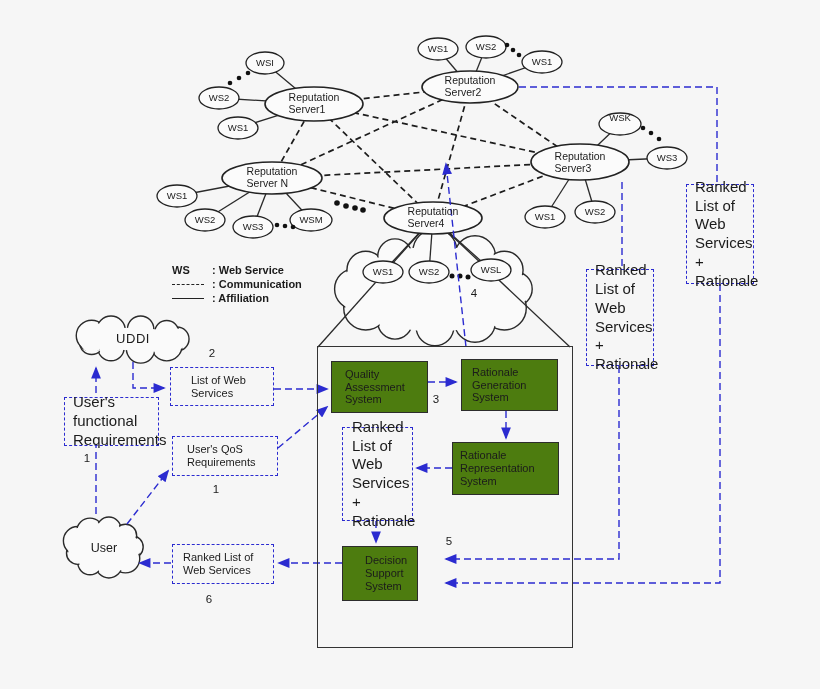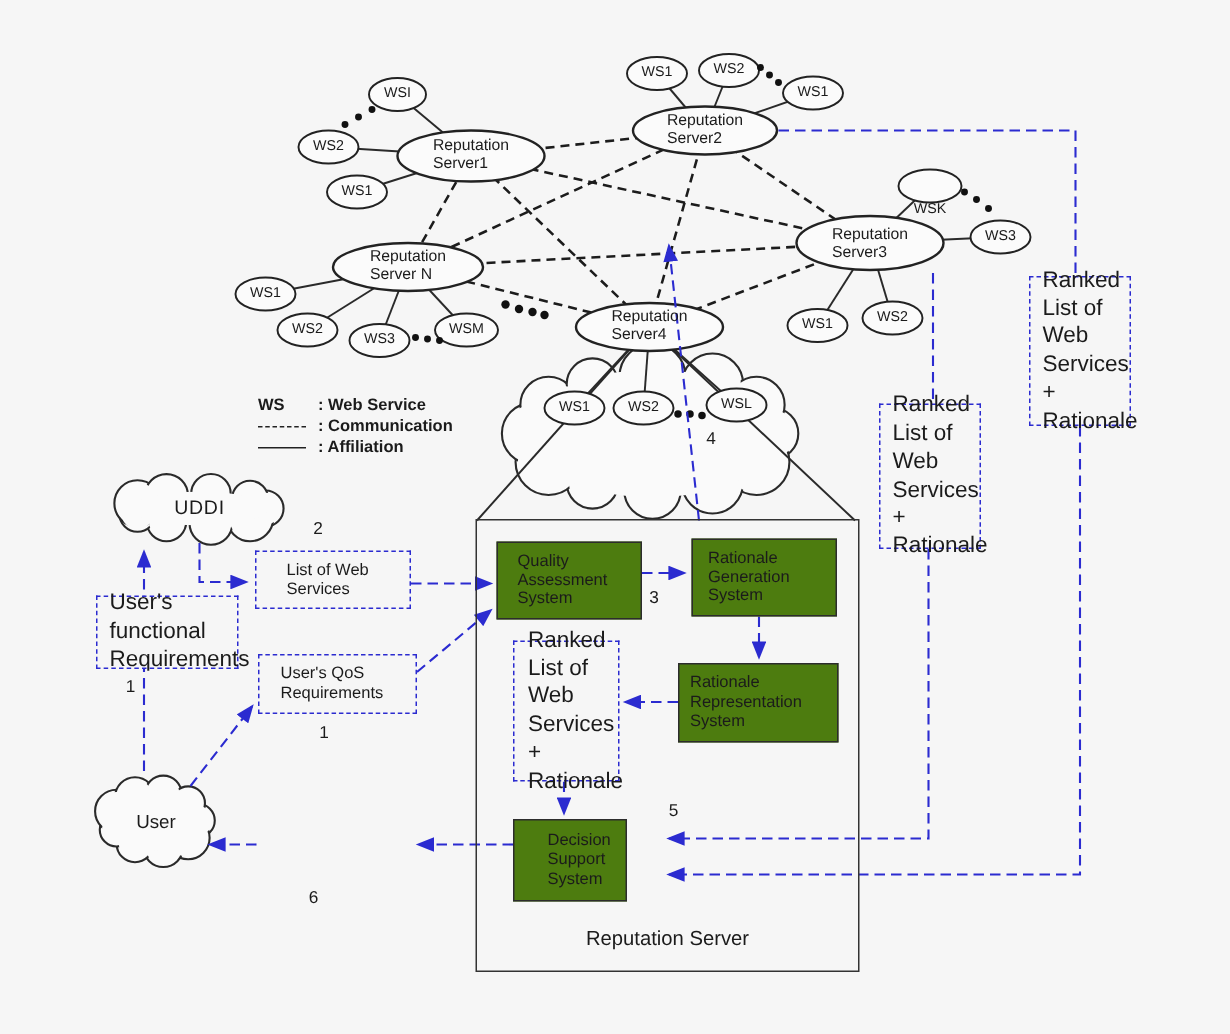--- a/index.html
+++ b/index.html
@@ -212,21 +212,20 @@
     <line x1="171" y1="563" x2="140" y2="563" marker-end="url(#arrB)"></line>
     <line x1="466" y1="347" x2="446" y2="164" marker-end="url(#arrB)"></line>
     <polyline points="519,87 717,87 717,184"></polyline>
     <polyline points="720,284 720,583 446,583" marker-end="url(#arrB)"></polyline>
     <line x1="622" y1="182" x2="622" y2="269"></line>
     <polyline points="619,366 619,559 446,559" marker-end="url(#arrB)"></polyline>
   </g>
 </svg>
 
 <div id="bigbox"></div>
-<div id="bigbox-label">Reputation Server</div>
 
 <div id="legend">
   <div class="lgrow">
     <span class="lgkey">WS</span>
     <span>: Web Service</span>
   </div>
   <div class="lgrow">
     <span class="lgkey">
           <span class="samp d"></span>
         </span>
@@ -250,21 +249,21 @@
 Server4</div>
 <div class="lbl" style="left:272px;top:178px">Reputation
 Server N</div>
 
 <div class="lbl wsl" style="left:265px;top:63px">WSI</div>
 <div class="lbl wsl" style="left:219px;top:98px">WS2</div>
 <div class="lbl wsl" style="left:238px;top:128px">WS1</div>
 <div class="lbl wsl" style="left:438px;top:49px">WS1</div>
 <div class="lbl wsl" style="left:486px;top:47px">WS2</div>
 <div class="lbl wsl" style="left:542px;top:62px">WS1</div>
-<div class="lbl wsl" style="left:620px;top:140px">WSK</div>
+<div class="lbl wsl" style="left:620px;top:118px">WSK</div>
 <div class="lbl wsl" style="left:667px;top:158px">WS3</div>
 <div class="lbl wsl" style="left:545px;top:217px">WS1</div>
 <div class="lbl wsl" style="left:595px;top:212px">WS2</div>
 <div class="lbl wsl" style="left:177px;top:196px">WS1</div>
 <div class="lbl wsl" style="left:205px;top:220px">WS2</div>
 <div class="lbl wsl" style="left:253px;top:227px">WS3</div>
 <div class="lbl wsl" style="left:311px;top:220px">WSM</div>
 <div class="lbl wsl" style="left:383px;top:272px">WS1</div>
 <div class="lbl wsl" style="left:429px;top:272px">WS2</div>
 <div class="lbl wsl" style="left:491px;top:270px">WSL</div>
@@ -272,20 +271,22 @@
 <div class="lbl cloudname" style="left:133px;top:339px">UDDI</div>
 <div class="lbl" style="left:104px;top:548px;font-size:12.5px">User</div>
 
 <div class="bx dashed" style="left:170px;top:367px;width:104px;height:39px;padding-left:20px">List of Web
 Services</div>
 <div class="bx dashed small" style="left:64px;top:397px;width:95px;height:49px;padding-left:8px">User's
 functional
 Requirements</div>
 <div class="bx dashed" style="left:172px;top:436px;width:106px;height:40px;padding-left:14px">User's QoS
 Requirements</div>
+<div class="bx dashed" style="left:172px;top:544px;width:102px;height:40px;padding-left:10px">Ranked List of
+Web Services</div>
 <div class="bx solidb" style="left:331px;top:361px;width:97px;height:52px;padding-left:13px">Quality
 Assessment
 System</div>
 <div class="bx solidb" style="left:461px;top:359px;width:97px;height:52px;padding-left:10px">Rationale
 Generation
 System</div>
 <div class="bx solidb" style="left:452px;top:442px;width:107px;height:53px;padding-left:7px">Rationale
 Representation
 System</div>
 <div class="bx solidb" style="left:342px;top:546px;width:76px;height:55px;padding-left:22px">Decision

